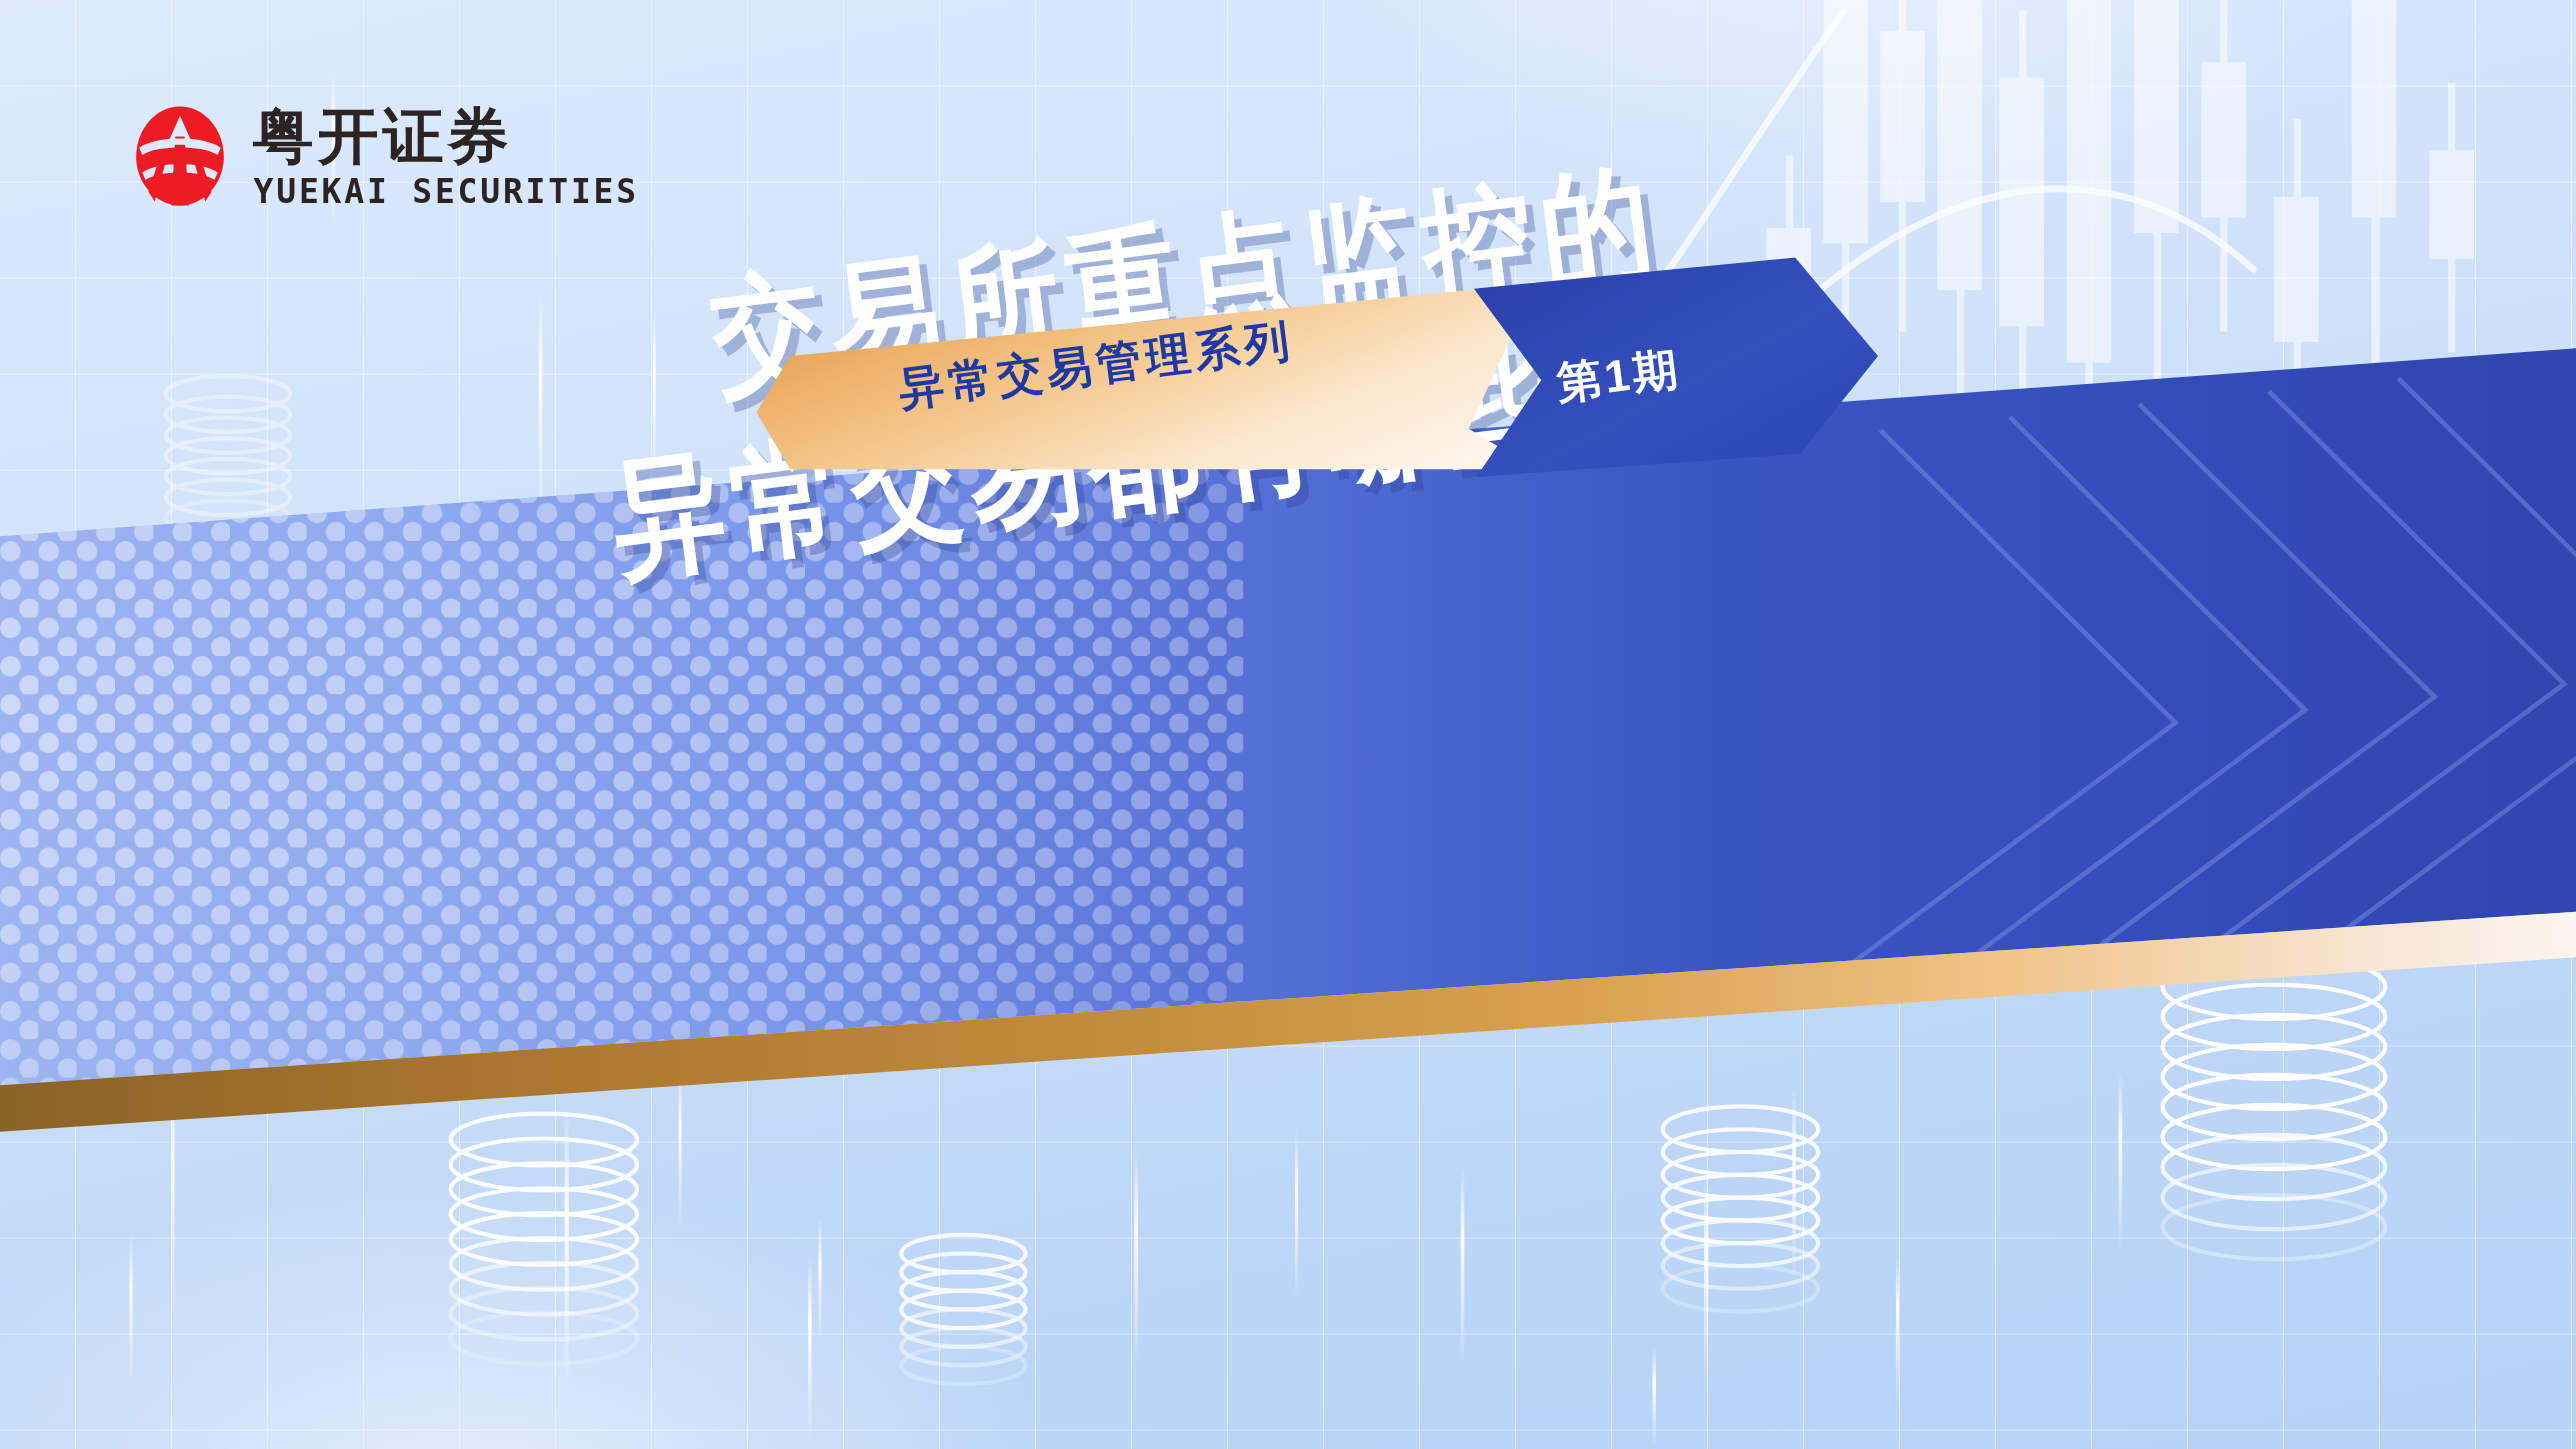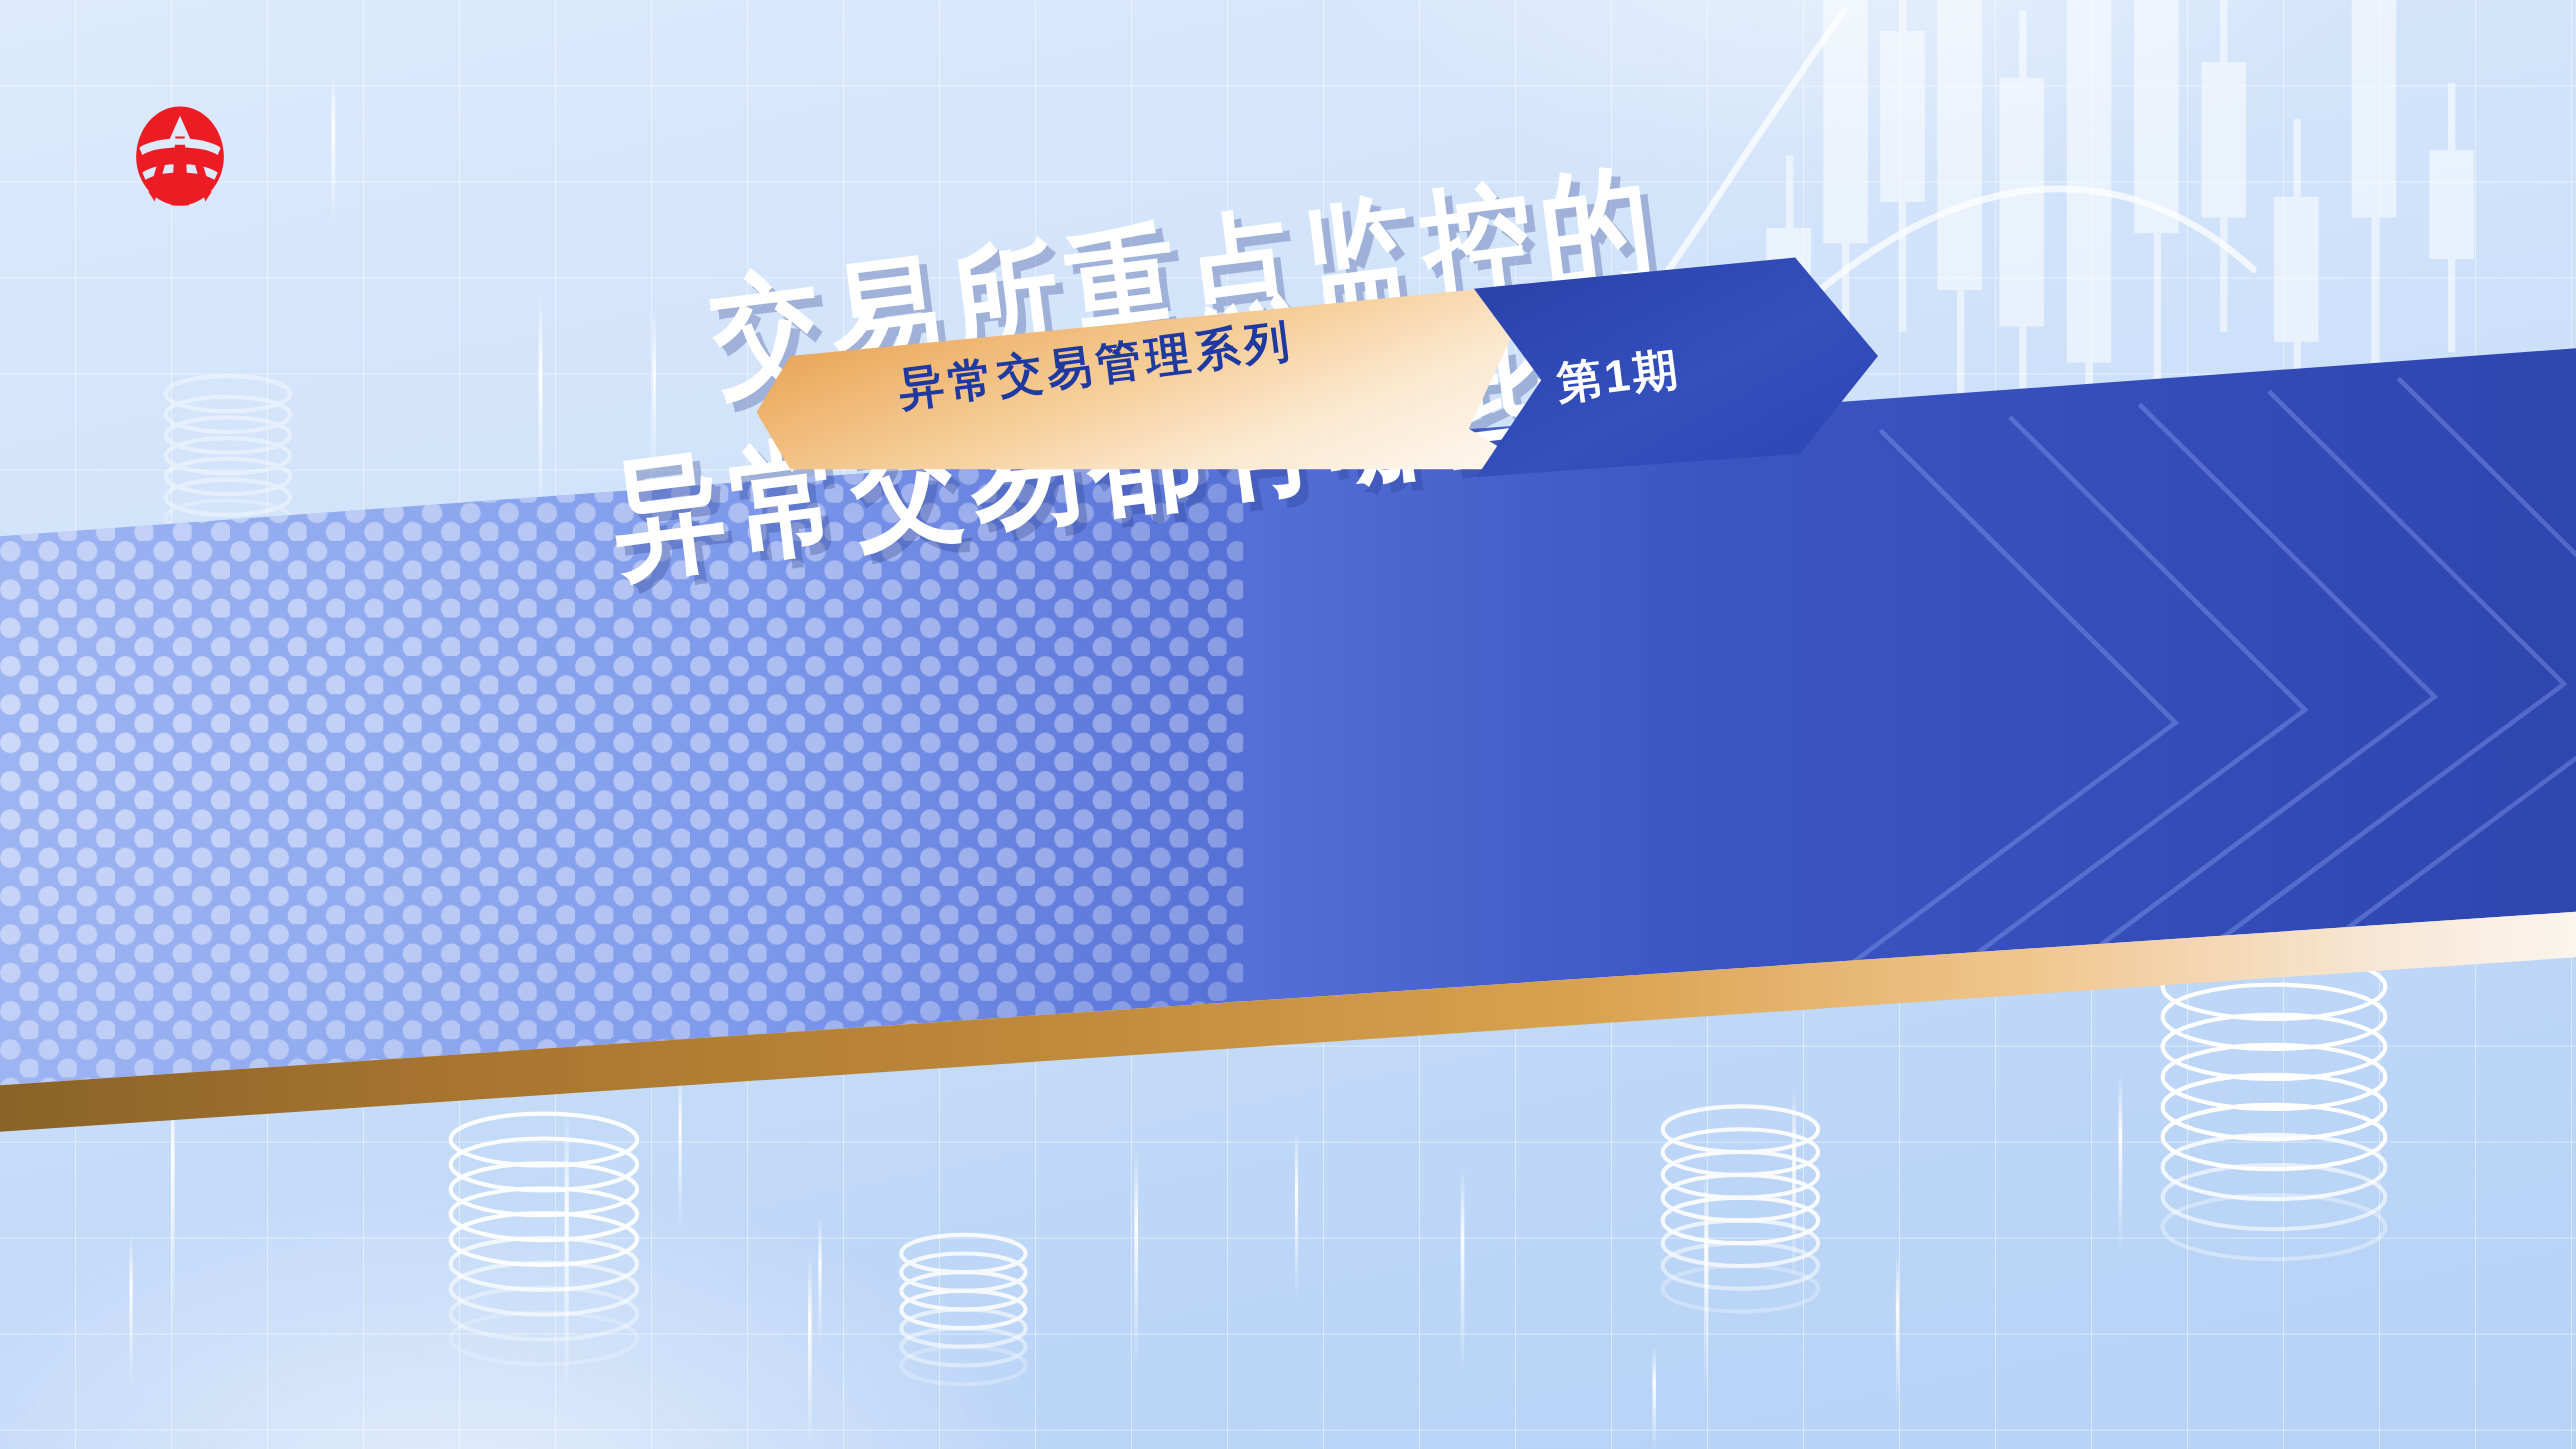--- a/index.html
+++ b/index.html
@@ -327,16 +327,22 @@
     <svg class="mark" viewBox="0 0 190 200">
       <path d="M95 4 C142 4 180 48 180 102 C180 152 142 196 95 196 C48 196 10 152 10 102 C10 48 48 4 95 4 Z" fill="#ed1c24"></path>
       <path d="M95 22 L118 74 L95 66 L72 74 Z" fill="#dceafc"></path>
       <path d="M16 84 C48 60 142 60 174 84 L168 98 C140 79 50 79 22 98 Z" fill="#dceafc"></path>
       <path d="M22 132 C54 110 136 110 168 132 L162 146 C134 127 56 127 28 146 Z" fill="#dceafc"></path>
       <path d="M86 62 L104 62 L112 196 L78 196 Z" fill="#ed1c24"></path>
       <path d="M82 66 L108 66 L106 78 L84 78 Z" fill="#dceafc"></path>
       <path d="M60 88 L74 88 L46 188 L34 170 Z" fill="#ed1c24"></path>
       <path d="M130 88 L116 88 L144 188 L156 170 Z" fill="#ed1c24"></path>
     </svg>
+    <div class="wordmark">
+      <svg class="cn" viewBox="0 0 740 128">
+        <text x="0" y="102" font-family="'Liberation Sans','DejaVu Sans',sans-serif" font-size="118" font-weight="700" letter-spacing="8" fill="#2b2422">粤开证券</text>
+      </svg>
+      <div class="en">YUEKAI SECURITIES</div>
+    </div>
   </div>
 
 </div>
 
 
 </body></html>

